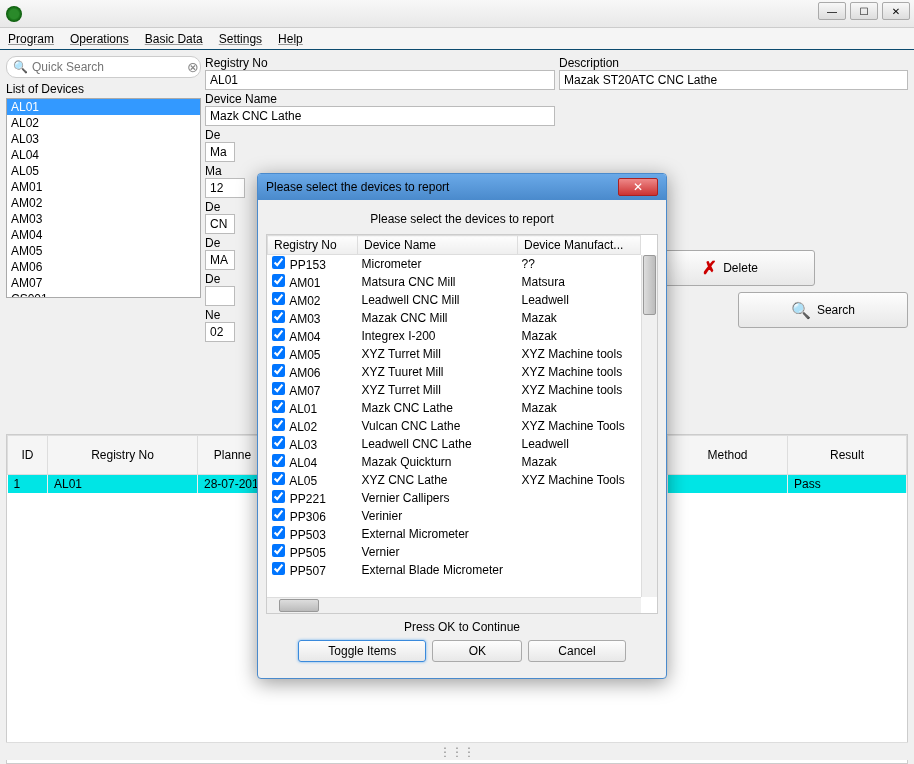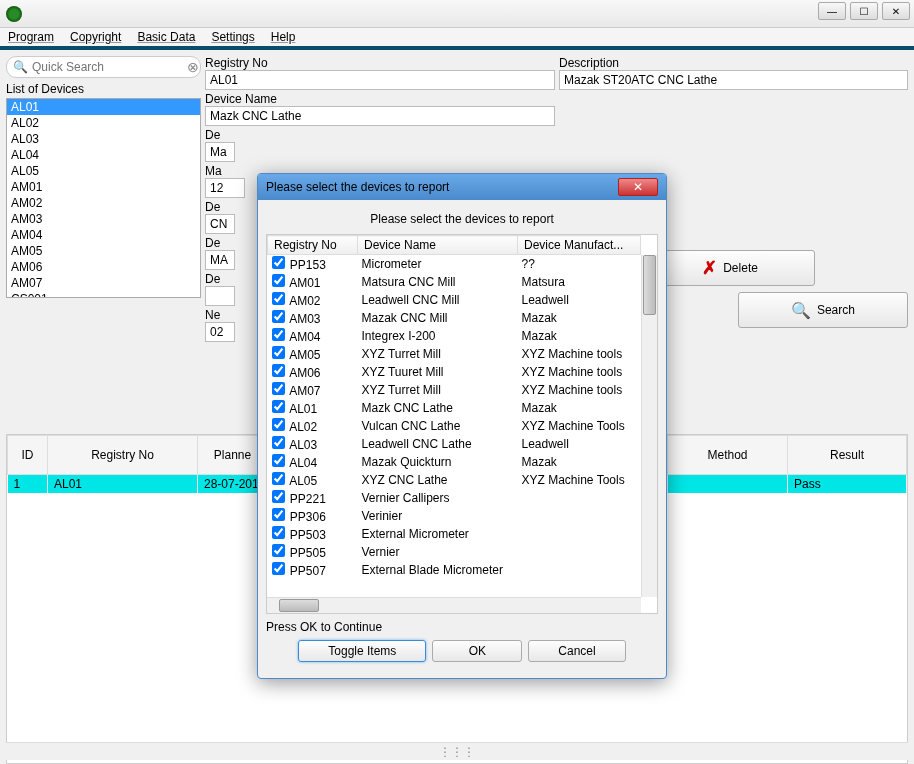--- a/index.html
+++ b/index.html
@@ -6,21 +6,21 @@
 body { background: #f0f0f0; width: 914px; height: 764px; overflow: hidden; position: relative; }
 
 
 .titlebar { background: linear-gradient(to bottom, #f8f8f8, #e8e8e8); height: 28px; display: flex; align-items: center; padding: 0 6px; border-bottom: 1px solid #ccc; }
 .titlebar .icon { width: 16px; height: 16px; background: radial-gradient(circle, #2a8a2a 40%, #0a5a0a 70%); border-radius: 50%; margin-right: 6px; }
 .titlebar .title { flex: 1; color: #333; }
 .win-controls { position: absolute; right: 4px; top: 2px; display: flex; gap: 4px; }
 .win-btn { width: 28px; height: 18px; background: linear-gradient(to bottom, #f8f8f8, #ddd); border: 1px solid #aaa; border-radius: 2px; display: flex; align-items: center; justify-content: center; font-size: 10px; cursor: pointer; }
 
 
-.menubar { background: #f5f5f5; height: 22px; display: flex; align-items: center; padding: 0 8px; gap: 16px; border-bottom: 4px solid #0c4a6e; }
+.menubar { background: #f5f5f5; height: 22px; display: flex; align-items: center; padding: 0 8px; gap: 16px; border-bottom: 1px solid #0c4a6e; }
 .menubar span { text-decoration: underline; text-decoration-color: #999; cursor: pointer; }
 
 
 .main { padding: 6px; display: flex; gap: 4px; position: relative; height: calc(100% - 50px); }
 .left-col { width: 195px; }
 .mid-col { width: 350px; }
 .right-col { flex: 1; }
 
 .search-box { display: flex; align-items: center; background: #fff; border: 1px solid #ccc; border-radius: 10px; padding: 2px 6px; margin-bottom: 4px; }
 .search-box .mag { color: #999; margin-right: 4px; }
@@ -65,21 +65,21 @@
 .modal-subtitle { text-align: center; padding: 4px 0 8px; }
 .modal-table-wrap { border: 1px solid #ccc; background: #fff; height: 380px; overflow: hidden; position: relative; }
 .modal-table { width: calc(100% - 16px); border-collapse: collapse; }
 .modal-table th { background: linear-gradient(to bottom, #fdfdfd, #eee); border: 1px solid #ddd; padding: 2px 6px; text-align: left; font-weight: normal; position: sticky; top: 0; }
 .modal-table td { padding: 1px 4px; white-space: nowrap; }
 .modal-table input[type=checkbox] { margin-right: 2px; }
 .modal-scrollbar { position: absolute; right: 0; top: 20px; bottom: 16px; width: 16px; background: #f0f0f0; border-left: 1px solid #ddd; }
 .modal-scrollbar .thumb { position: absolute; top: 0; left: 1px; right: 1px; height: 60px; background: linear-gradient(to right, #ddd, #bbb); border: 1px solid #999; border-radius: 2px; }
 .modal-hscroll { position: absolute; bottom: 0; left: 0; right: 16px; height: 16px; background: #f0f0f0; border-top: 1px solid #ddd; }
 .modal-hscroll .hthumb { position: absolute; left: 12px; width: 40px; top: 1px; bottom: 1px; background: linear-gradient(to bottom, #ddd, #bbb); border: 1px solid #999; border-radius: 2px; }
-.modal-footer-text { text-align: left; padding: 6px 0; }
+.modal-footer-text { text-align: center; padding: 6px 0; }
 .modal-buttons { display: flex; gap: 6px; justify-content: center; padding-bottom: 8px; }
 .modal-buttons .btn { min-width: 90px; padding: 3px 29px; }
 .btn.active { border-color: #3a8adc; box-shadow: 0 0 3px #6ab0f0; }
 
 ::-webkit-scrollbar { width: 16px; height: 16px; }
 ::-webkit-scrollbar-track { background: #f0f0f0; }
 ::-webkit-scrollbar-thumb { background: linear-gradient(to right, #ddd, #bbb); border: 1px solid #999; border-radius: 2px; }
 ::-webkit-scrollbar-button { background: #eee; border: 1px solid #ccc; height: 16px; }
 </style>
 </head>
@@ -89,21 +89,21 @@
   <div class="icon"></div>
   <div class="win-controls">
     <div class="win-btn">—</div>
     <div class="win-btn">☐</div>
     <div class="win-btn">✕</div>
   </div>
 </div>
 
 <div class="menubar">
   <span>Program</span>
-  <span>Copyright</span>
+  <span>Operations</span>
   <span>Basic Data</span>
   <span>Settings</span>
   <span>Help</span>
 </div>
 
 <div class="main">
 
   <div class="left-col">
     <div class="search-box">
       <span class="mag">🔍</span>

